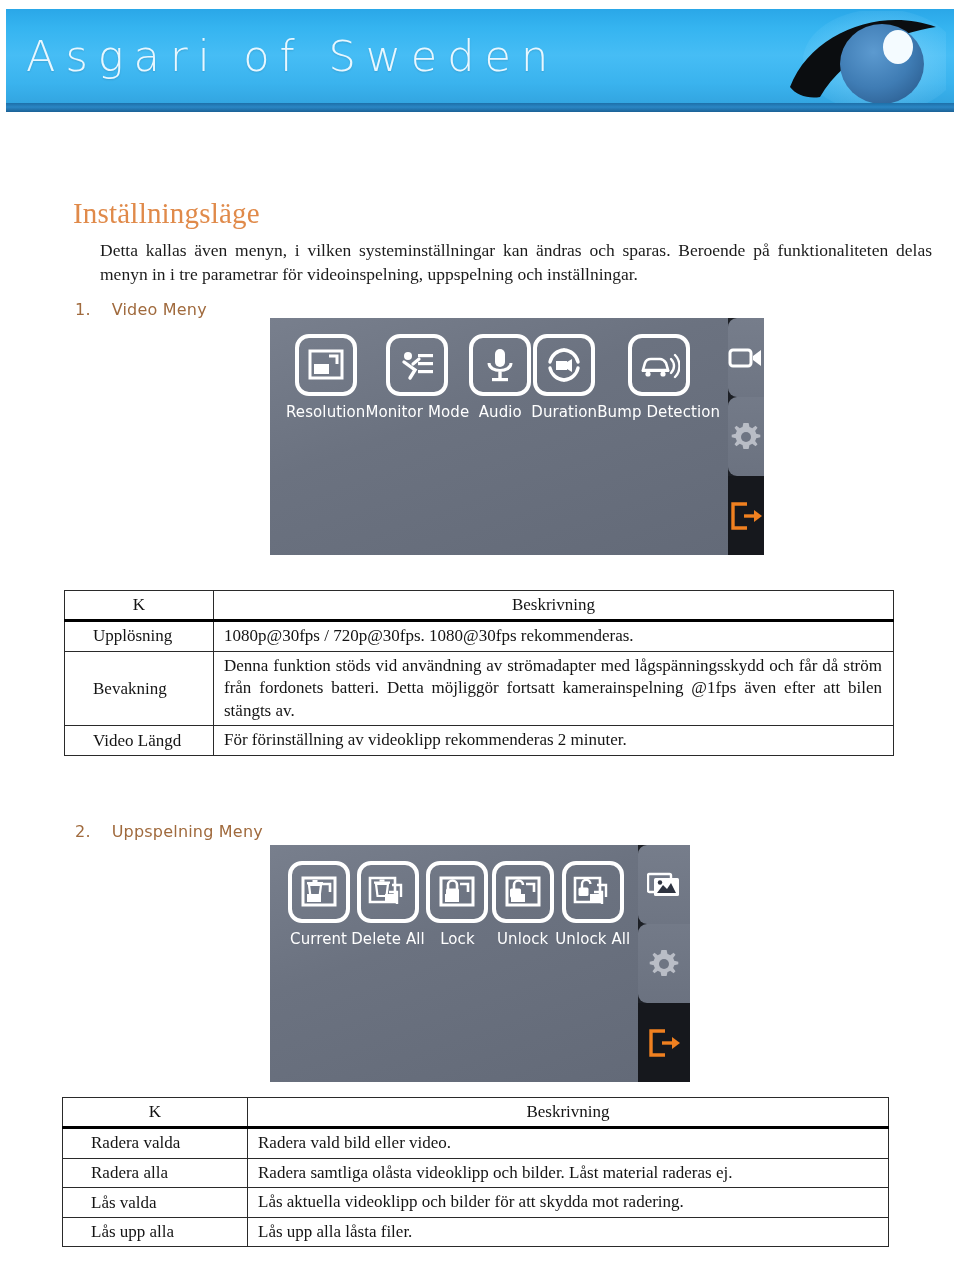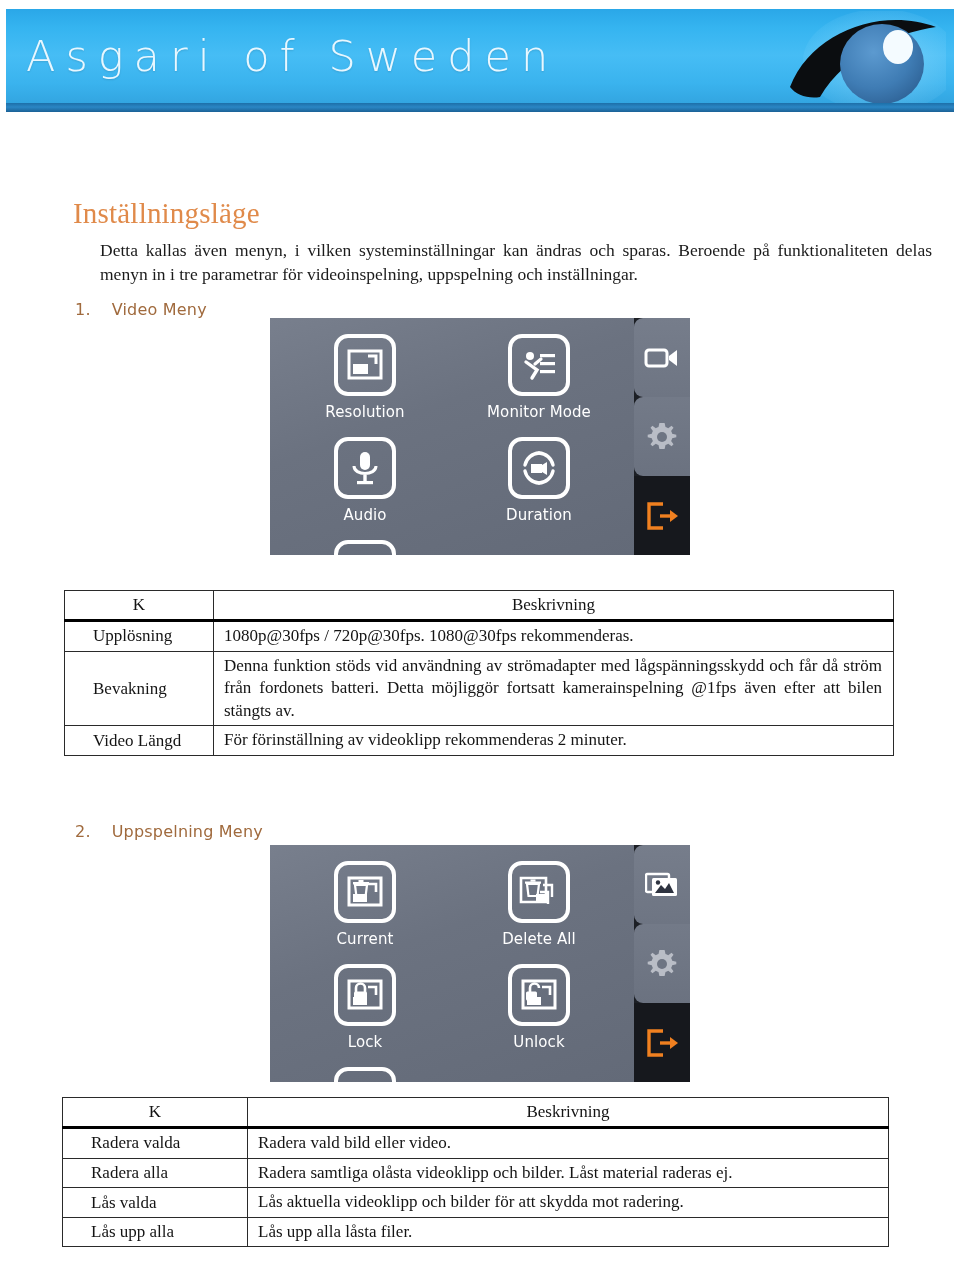--- a/index.html
+++ b/index.html
@@ -118,23 +118,23 @@
   .device-shot.playback { left: 270px; top: 733px; }
 
   .shot-main {
     position: relative;
     flex: 1 1 auto;
     background: linear-gradient(160deg, #787f8d 0%, #6b7280 40%, #636a78 100%);
     padding: 16px 0 0 0;
   }
   .shot-grid {
     display: grid;
-    grid-template-columns: repeat(2, 1fr);
+    grid-template-columns: repeat(5, 1fr);
     grid-auto-rows: 103px;
-    padding-left: 8px;
+    padding-left: 16px;
     padding-right: 8px;
   }
   .tile {
     display: flex;
     flex-direction: column;
     align-items: center;
     justify-content: flex-start;
   }
   .tile-icon {
     width: 62px;

